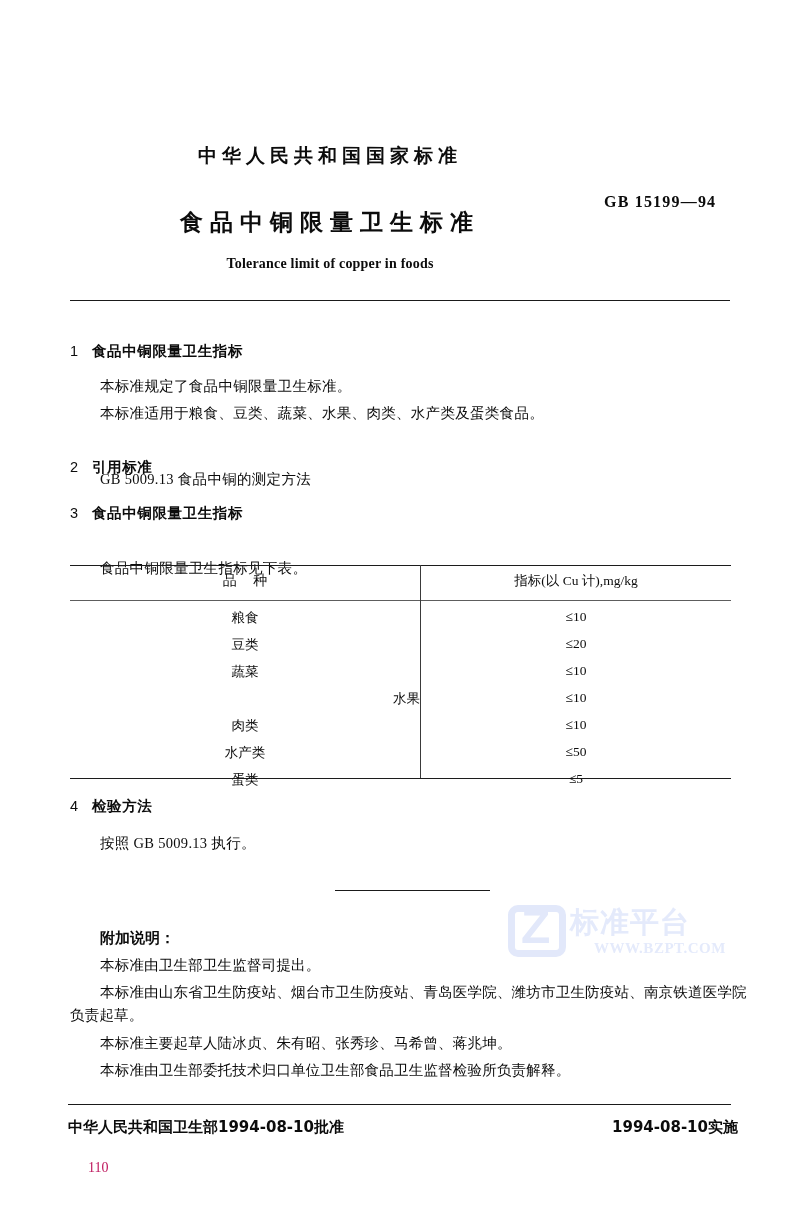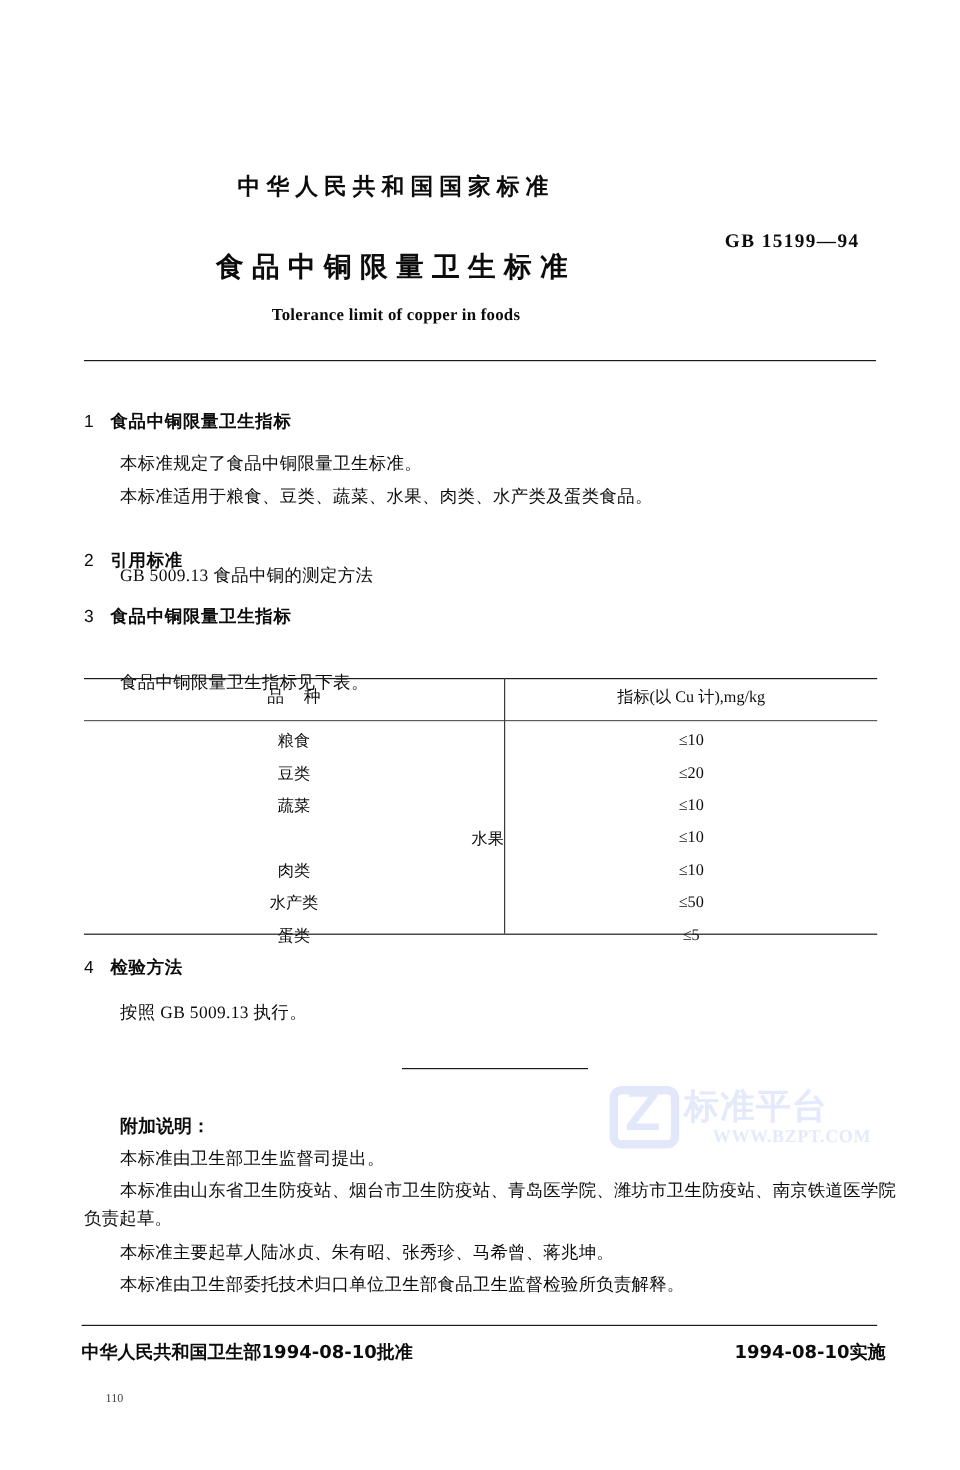--- a/index.html
+++ b/index.html
@@ -252,22 +252,22 @@
     position: absolute;
     right: 62px; top: 1118px;
     font-size: 15px;
     font-weight: bold;
     font-family: "DejaVu Sans", sans-serif;
     white-space: nowrap;
   }
   .page-number {
     position: absolute;
     left: 88px; top: 1160px;
-    font-size: 10px;
-    color: #404040;
+    font-size: 14px;
+    color: #be185d;
     font-family: "Liberation Serif", serif;
   }
 </style>
 </head>
 <body>
 
 <div id="page">
 
   <div id="watermark">
     <span class="wm-logo"></span>

